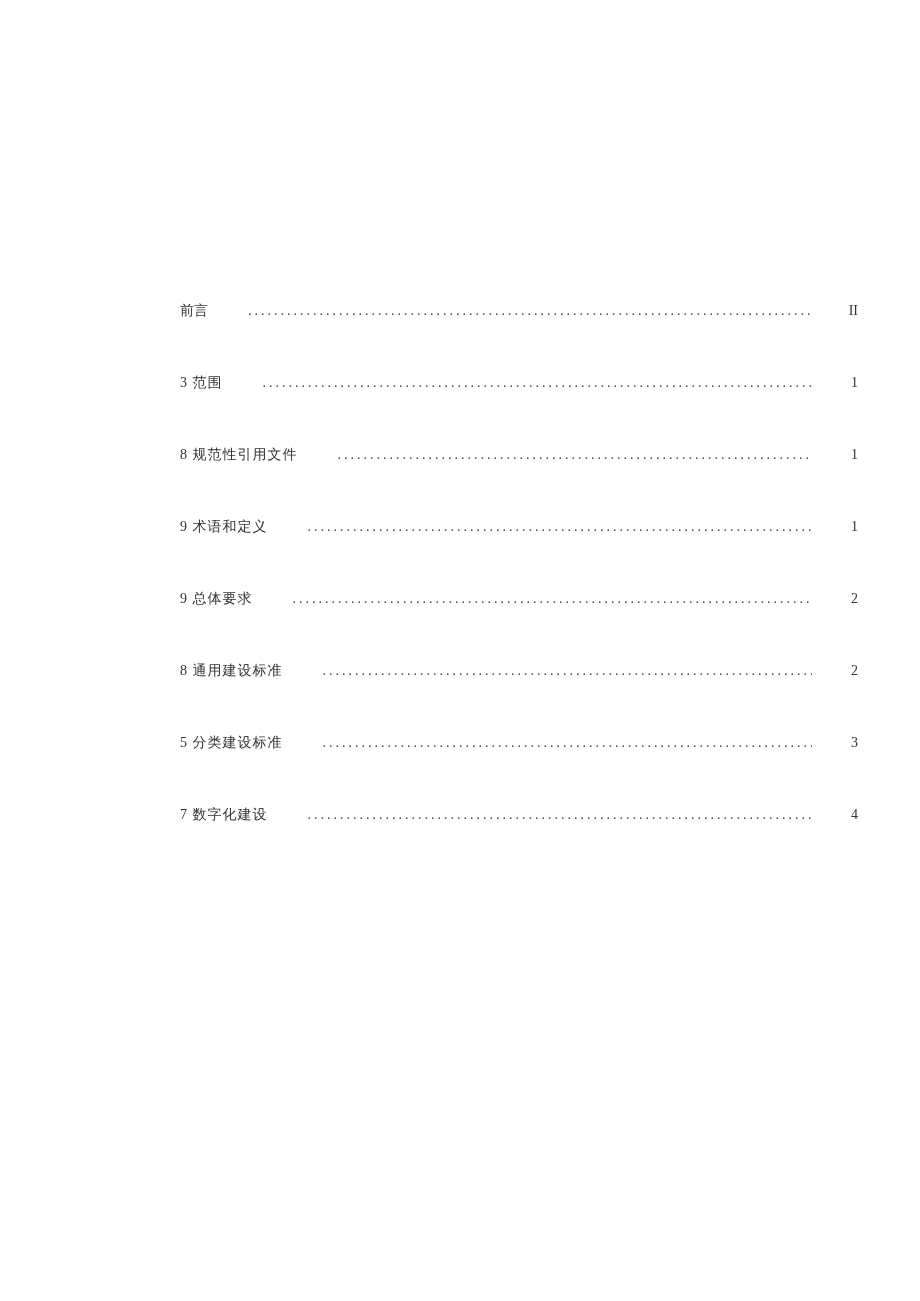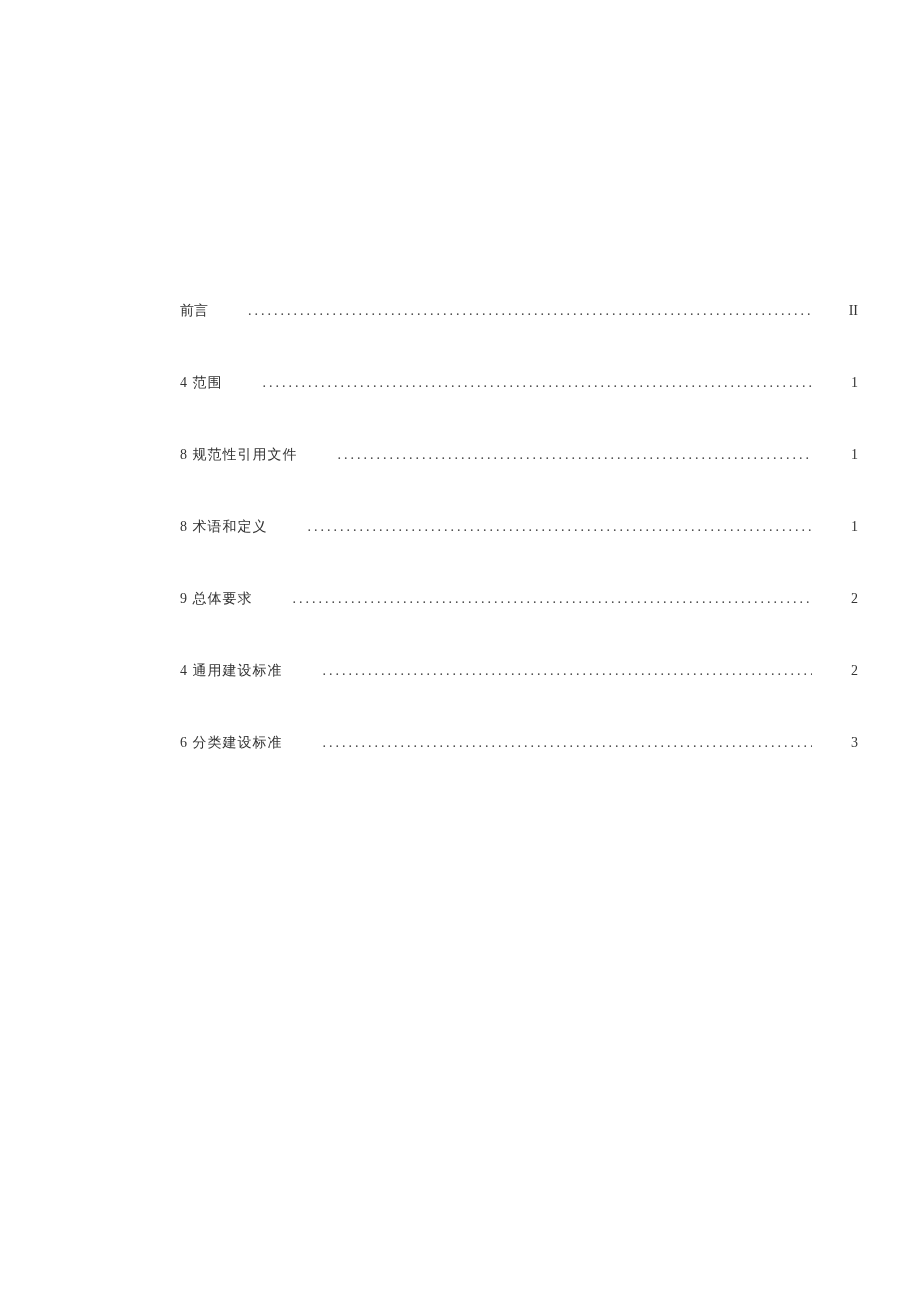--- a/index.html
+++ b/index.html
@@ -53,42 +53,47 @@
 </head>
 <body>
 
 <div class="toc-container">
   <div class="toc-entry">
     <span class="toc-label toc-first">前言</span>
     <span class="toc-dots"></span>
     <span class="toc-page">II</span>
   </div>
   <div class="toc-entry">
-    <span class="toc-label">4 范围</span>
+    <span class="toc-label">3 范围</span>
     <span class="toc-dots"></span>
     <span class="toc-page">1</span>
   </div>
   <div class="toc-entry">
     <span class="toc-label">8 规范性引用文件</span>
     <span class="toc-dots"></span>
     <span class="toc-page">1</span>
   </div>
   <div class="toc-entry">
-    <span class="toc-label">8 术语和定义</span>
+    <span class="toc-label">9 术语和定义</span>
     <span class="toc-dots"></span>
     <span class="toc-page">1</span>
   </div>
   <div class="toc-entry">
     <span class="toc-label">9 总体要求</span>
     <span class="toc-dots"></span>
     <span class="toc-page">2</span>
   </div>
   <div class="toc-entry">
-    <span class="toc-label">4 通用建设标准</span>
+    <span class="toc-label">8 通用建设标准</span>
     <span class="toc-dots"></span>
     <span class="toc-page">2</span>
   </div>
   <div class="toc-entry">
-    <span class="toc-label">6 分类建设标准</span>
+    <span class="toc-label">5 分类建设标准</span>
     <span class="toc-dots"></span>
     <span class="toc-page">3</span>
+  </div>
+  <div class="toc-entry">
+    <span class="toc-label">7 数字化建设</span>
+    <span class="toc-dots"></span>
+    <span class="toc-page">4</span>
   </div>
 </div>
 
 </body></html>

